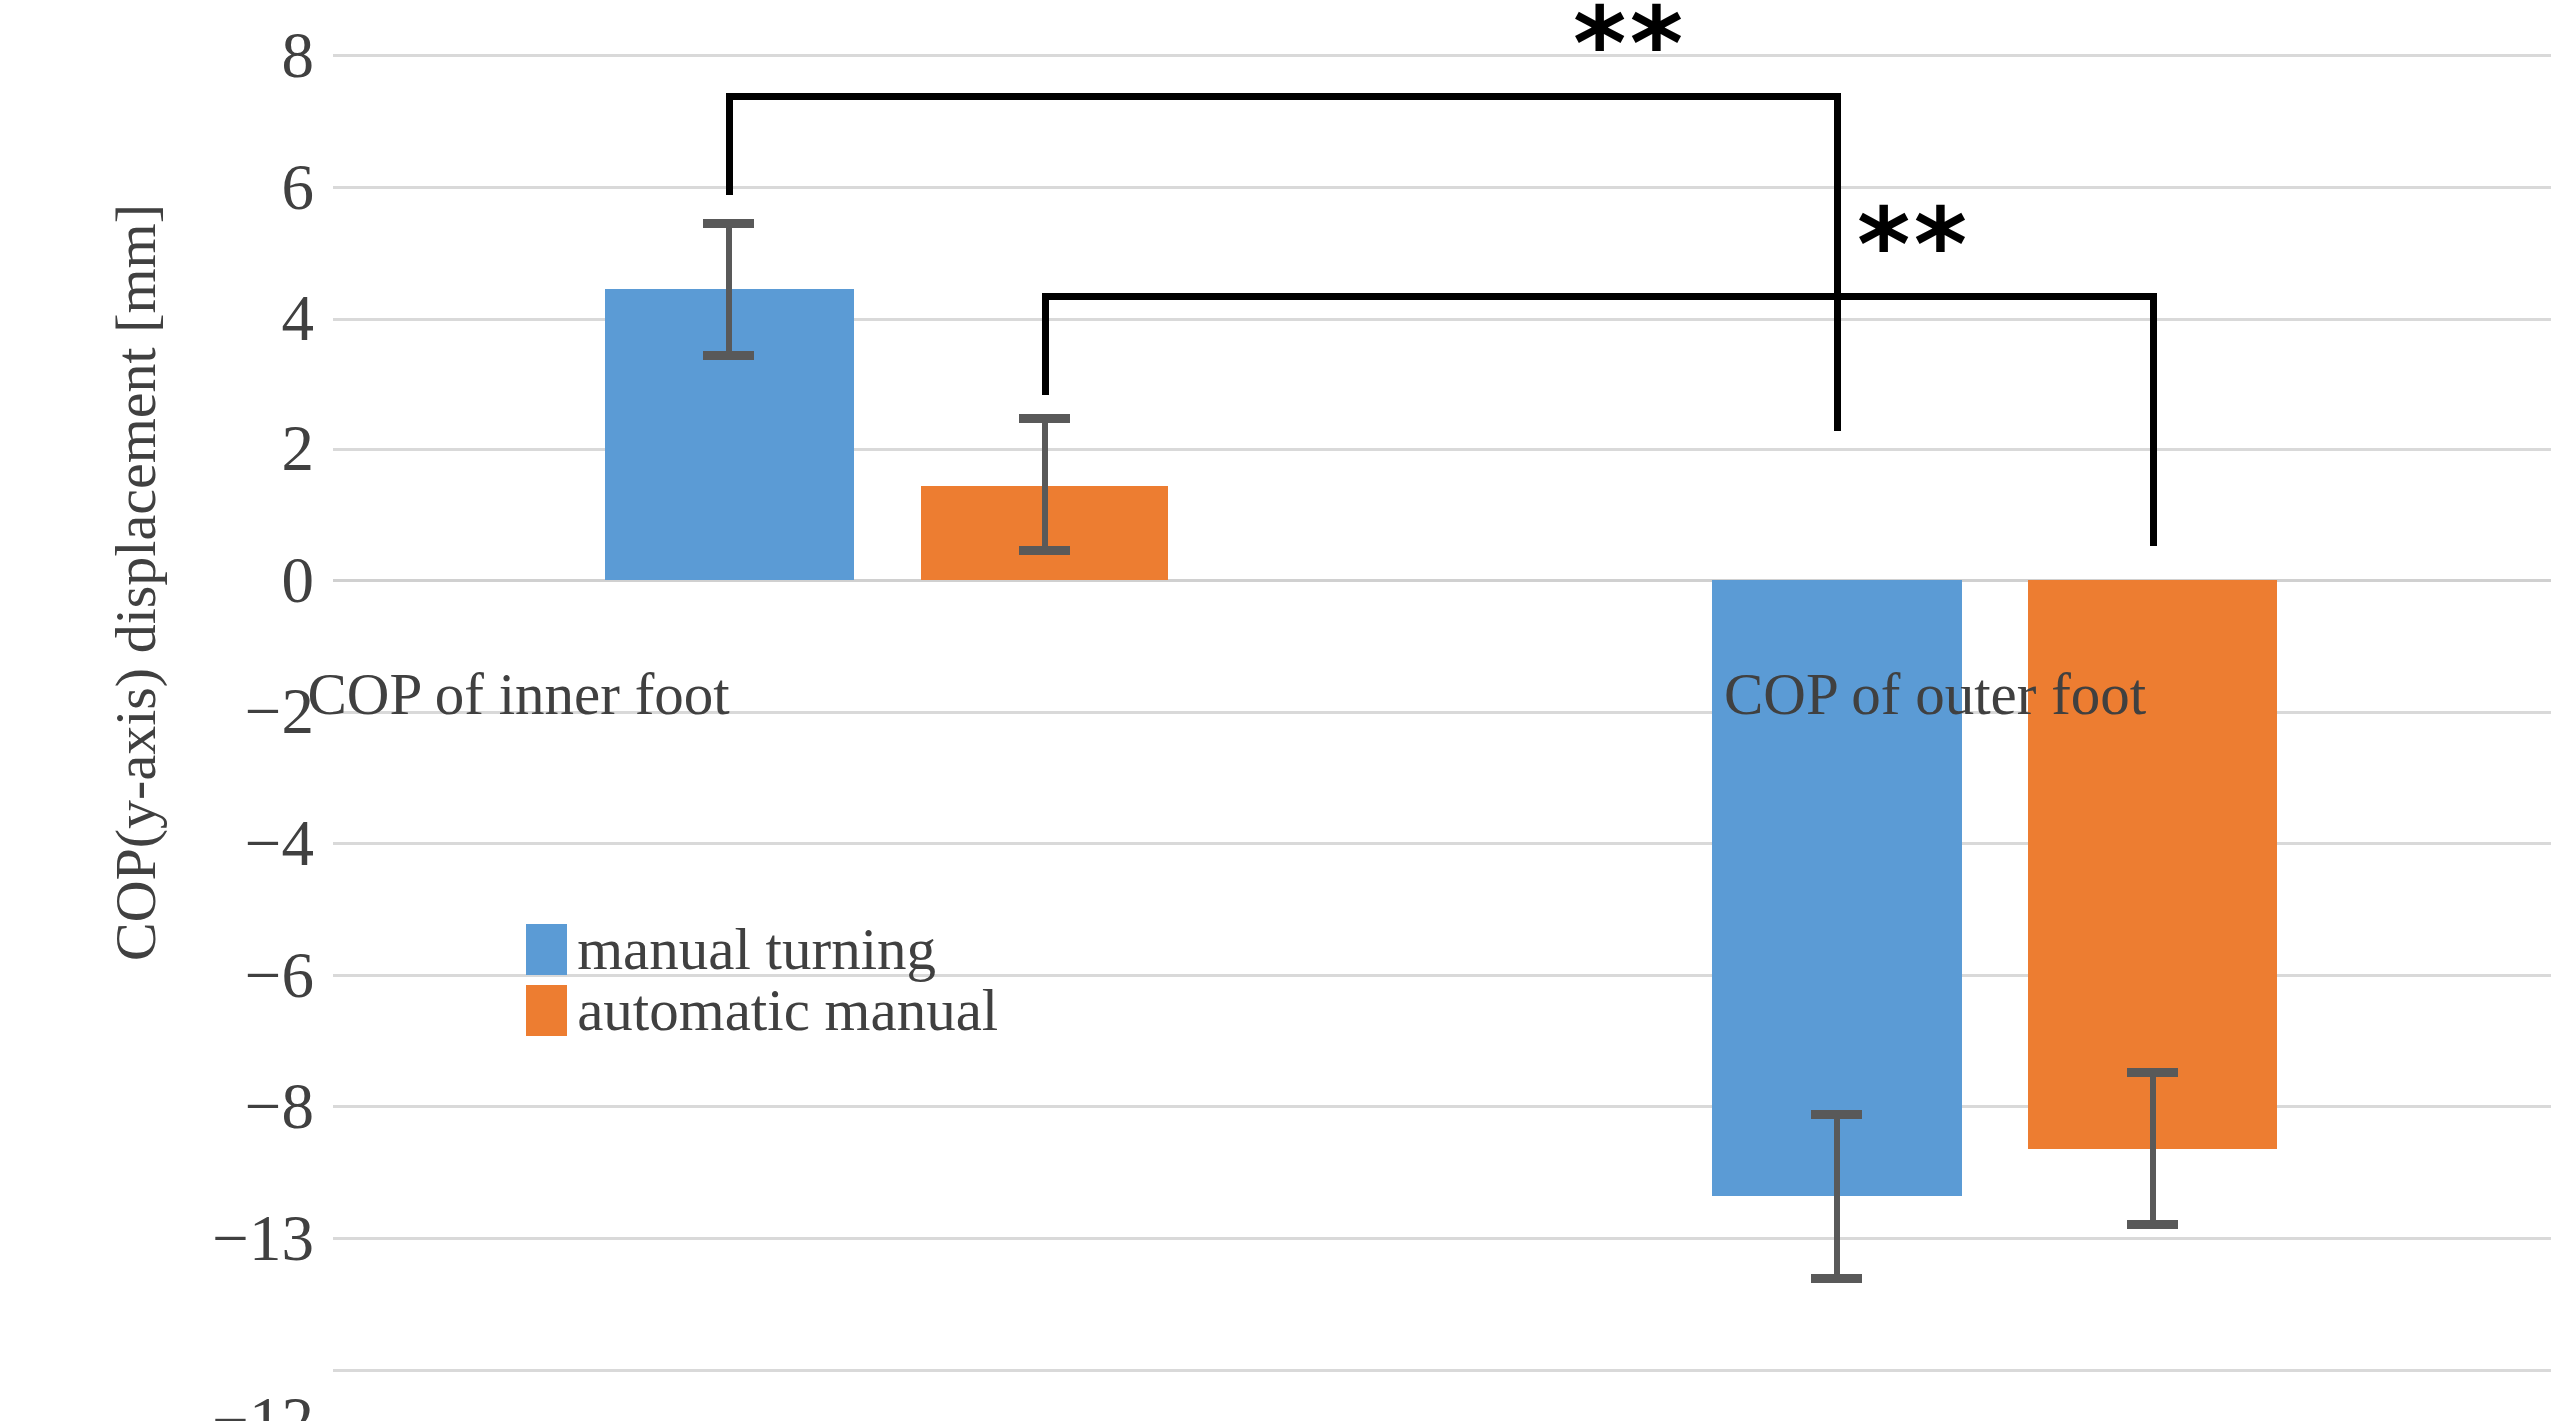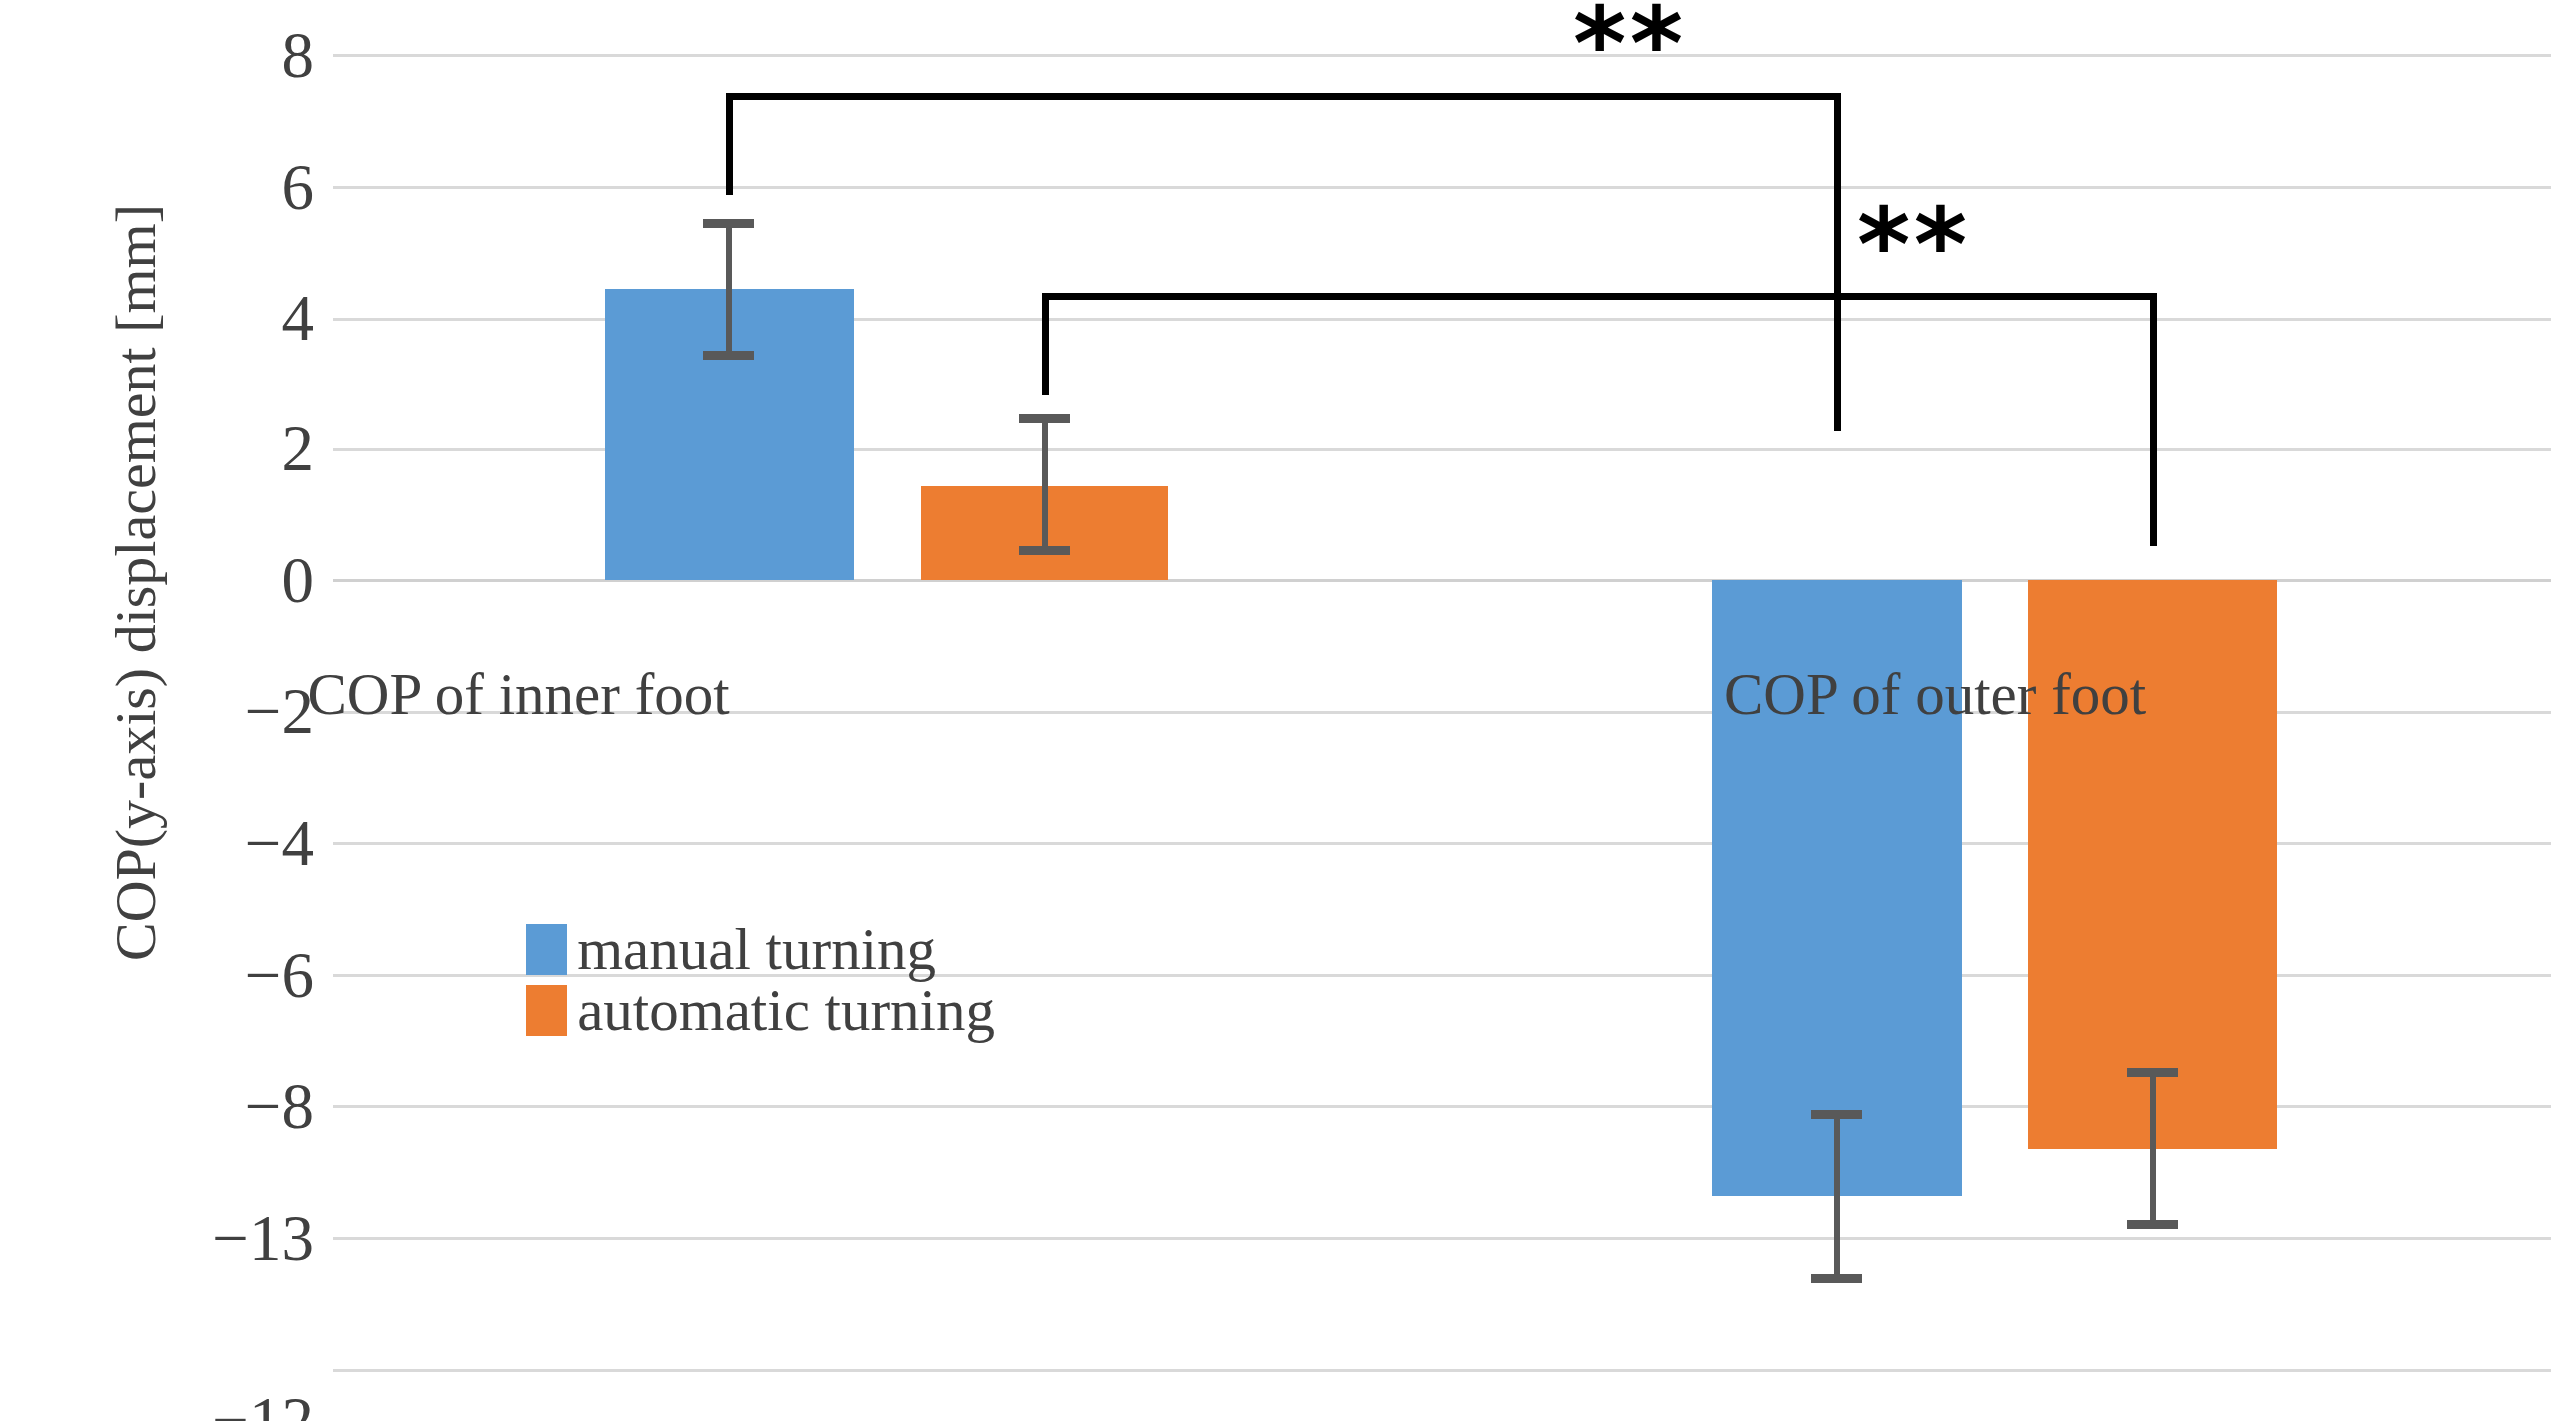--- a/index.html
+++ b/index.html
@@ -120,18 +120,18 @@
 
   </div>
 
   <div class="legend">
     <div class="legrow">
       <span class="legswatch blue"></span>
       <span class="legtext">manual turning</span>
     </div>
     <div class="legrow">
       <span class="legswatch orange"></span>
-      <span class="legtext">automatic turning</span>
+      <span class="legtext">automatic manual</span>
     </div>
   </div>
 
 </div>
 
 
 </body></html>

